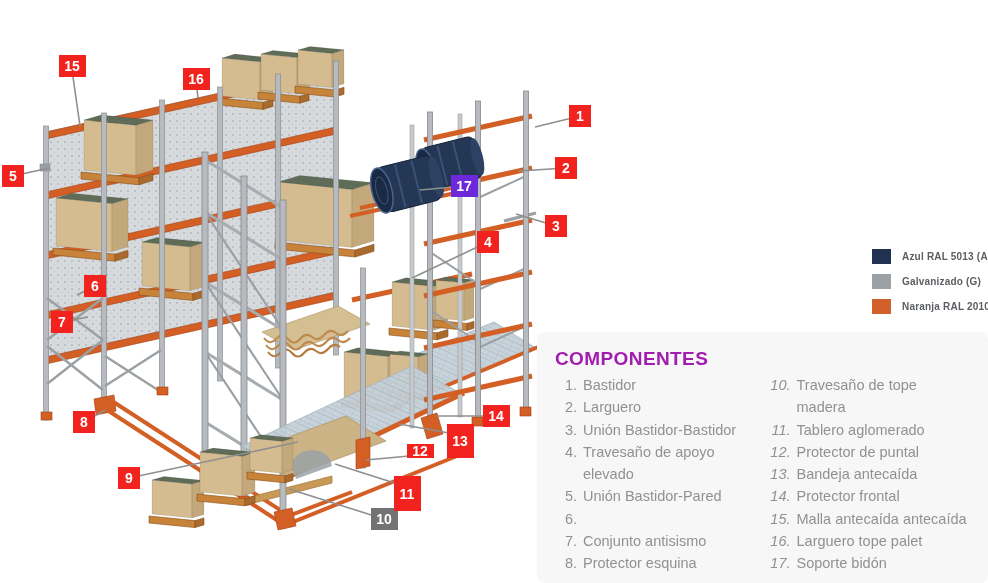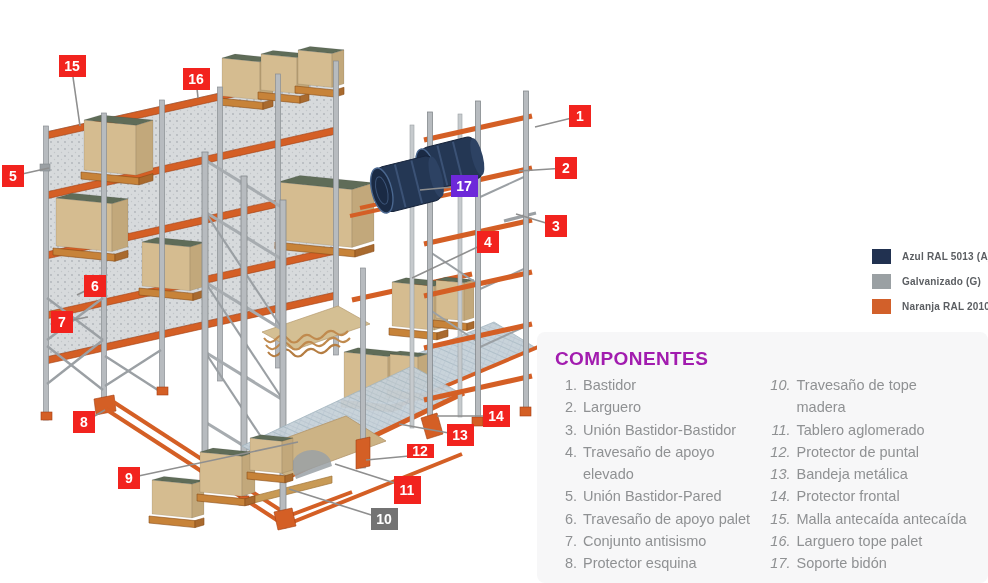--- a/index.html
+++ b/index.html
@@ -343,23 +343,23 @@
       <div class="callout" style="background: rgb(242, 35, 30); width: 22px; height: 22px; left: 569px; top: 105px;">1</div>
       <div class="callout" style="background: rgb(242, 35, 30); width: 22px; height: 22px; left: 555px; top: 157px;">2</div>
       <div class="callout" style="background: rgb(242, 35, 30); width: 22px; height: 22px; left: 545px; top: 215px;">3</div>
       <div class="callout" style="background: rgb(242, 35, 30); width: 22px; height: 22px; left: 477px; top: 231px;">4</div>
       <div class="callout" style="background: rgb(242, 35, 30); width: 22px; height: 22px; left: 2px; top: 165px;">5</div>
       <div class="callout" style="background: rgb(242, 35, 30); width: 22px; height: 22px; left: 84px; top: 275px;">6</div>
       <div class="callout" style="background: rgb(242, 35, 30); width: 22px; height: 22px; left: 51px; top: 311px;">7</div>
       <div class="callout" style="background: rgb(242, 35, 30); width: 22px; height: 22px; left: 73px; top: 411px;">8</div>
       <div class="callout" style="background: rgb(242, 35, 30); width: 22px; height: 22px; left: 118px; top: 467px;">9</div>
       <div class="callout" style="background: #737373; width: 27px; height: 22px; left: 370.5px; top: 508px;">10</div>
-      <div class="callout" style="background: rgb(242, 35, 30); width: 27px; height: 28px; left: 393.5px; top: 476px;">11</div>
+      <div class="callout" style="background: rgb(242, 35, 30); width: 27px; height: 35px; left: 393.5px; top: 476px;">11</div>
       <div class="callout" style="background: rgb(242, 35, 30); width: 27px; height: 14px; left: 406.5px; top: 444px;">12</div>
-      <div class="callout" style="background: rgb(242, 35, 30); width: 27px; height: 22px; left: 446.5px; top: 424px;">13</div>
+      <div class="callout" style="background: rgb(242, 35, 30); width: 27px; height: 34px; left: 446.5px; top: 424px;">13</div>
       <div class="callout" style="background: rgb(242, 35, 30); width: 27px; height: 22px; left: 482.5px; top: 405px;">14</div>
       <div class="callout" style="background: rgb(242, 35, 30); width: 27px; height: 22px; left: 58.5px; top: 55px;">15</div>
       <div class="callout" style="background: rgb(242, 35, 30); width: 27px; height: 22px; left: 182.5px; top: 68px;">16</div>
       <div class="callout" style="background: #6d28d9; width: 27px; height: 22px; left: 450.5px; top: 175px;">17</div>
     </div>
 
 <div class="legend" id="legend">
       <div class="legend-row">
         <span class="legend-swatch" style="background: rgb(33, 49, 80);"></span>
         <span class="legend-label">Azul RAL 5013 (A)</span>
@@ -393,21 +393,20 @@
           <li>
             <span class="num">4.</span>
             <span>Travesaño de apoyo elevado</span>
           </li>
           <li>
             <span class="num">5.</span>
             <span>Unión Bastidor-Pared</span>
           </li>
           <li>
             <span class="num">6.</span>
-            <span>Travesaño de apoyo palet</span>
           </li>
           <li>
             <span class="num">7.</span>
             <span>Conjunto antisismo</span>
           </li>
           <li>
             <span class="num">8.</span>
             <span>Protector esquina</span>
           </li>
         </ol>
@@ -419,21 +418,21 @@
           <li>
             <span class="num">11.</span>
             <span>Tablero aglomerado</span>
           </li>
           <li>
             <span class="num">12.</span>
             <span>Protector de puntal</span>
           </li>
           <li>
             <span class="num">13.</span>
-            <span>Bandeja metálica</span>
+            <span>Bandeja antecaída</span>
           </li>
           <li>
             <span class="num">14.</span>
             <span>Protector frontal</span>
           </li>
           <li>
             <span class="num">15.</span>
             <span>Malla antecaída antecaída</span>
           </li>
           <li>

